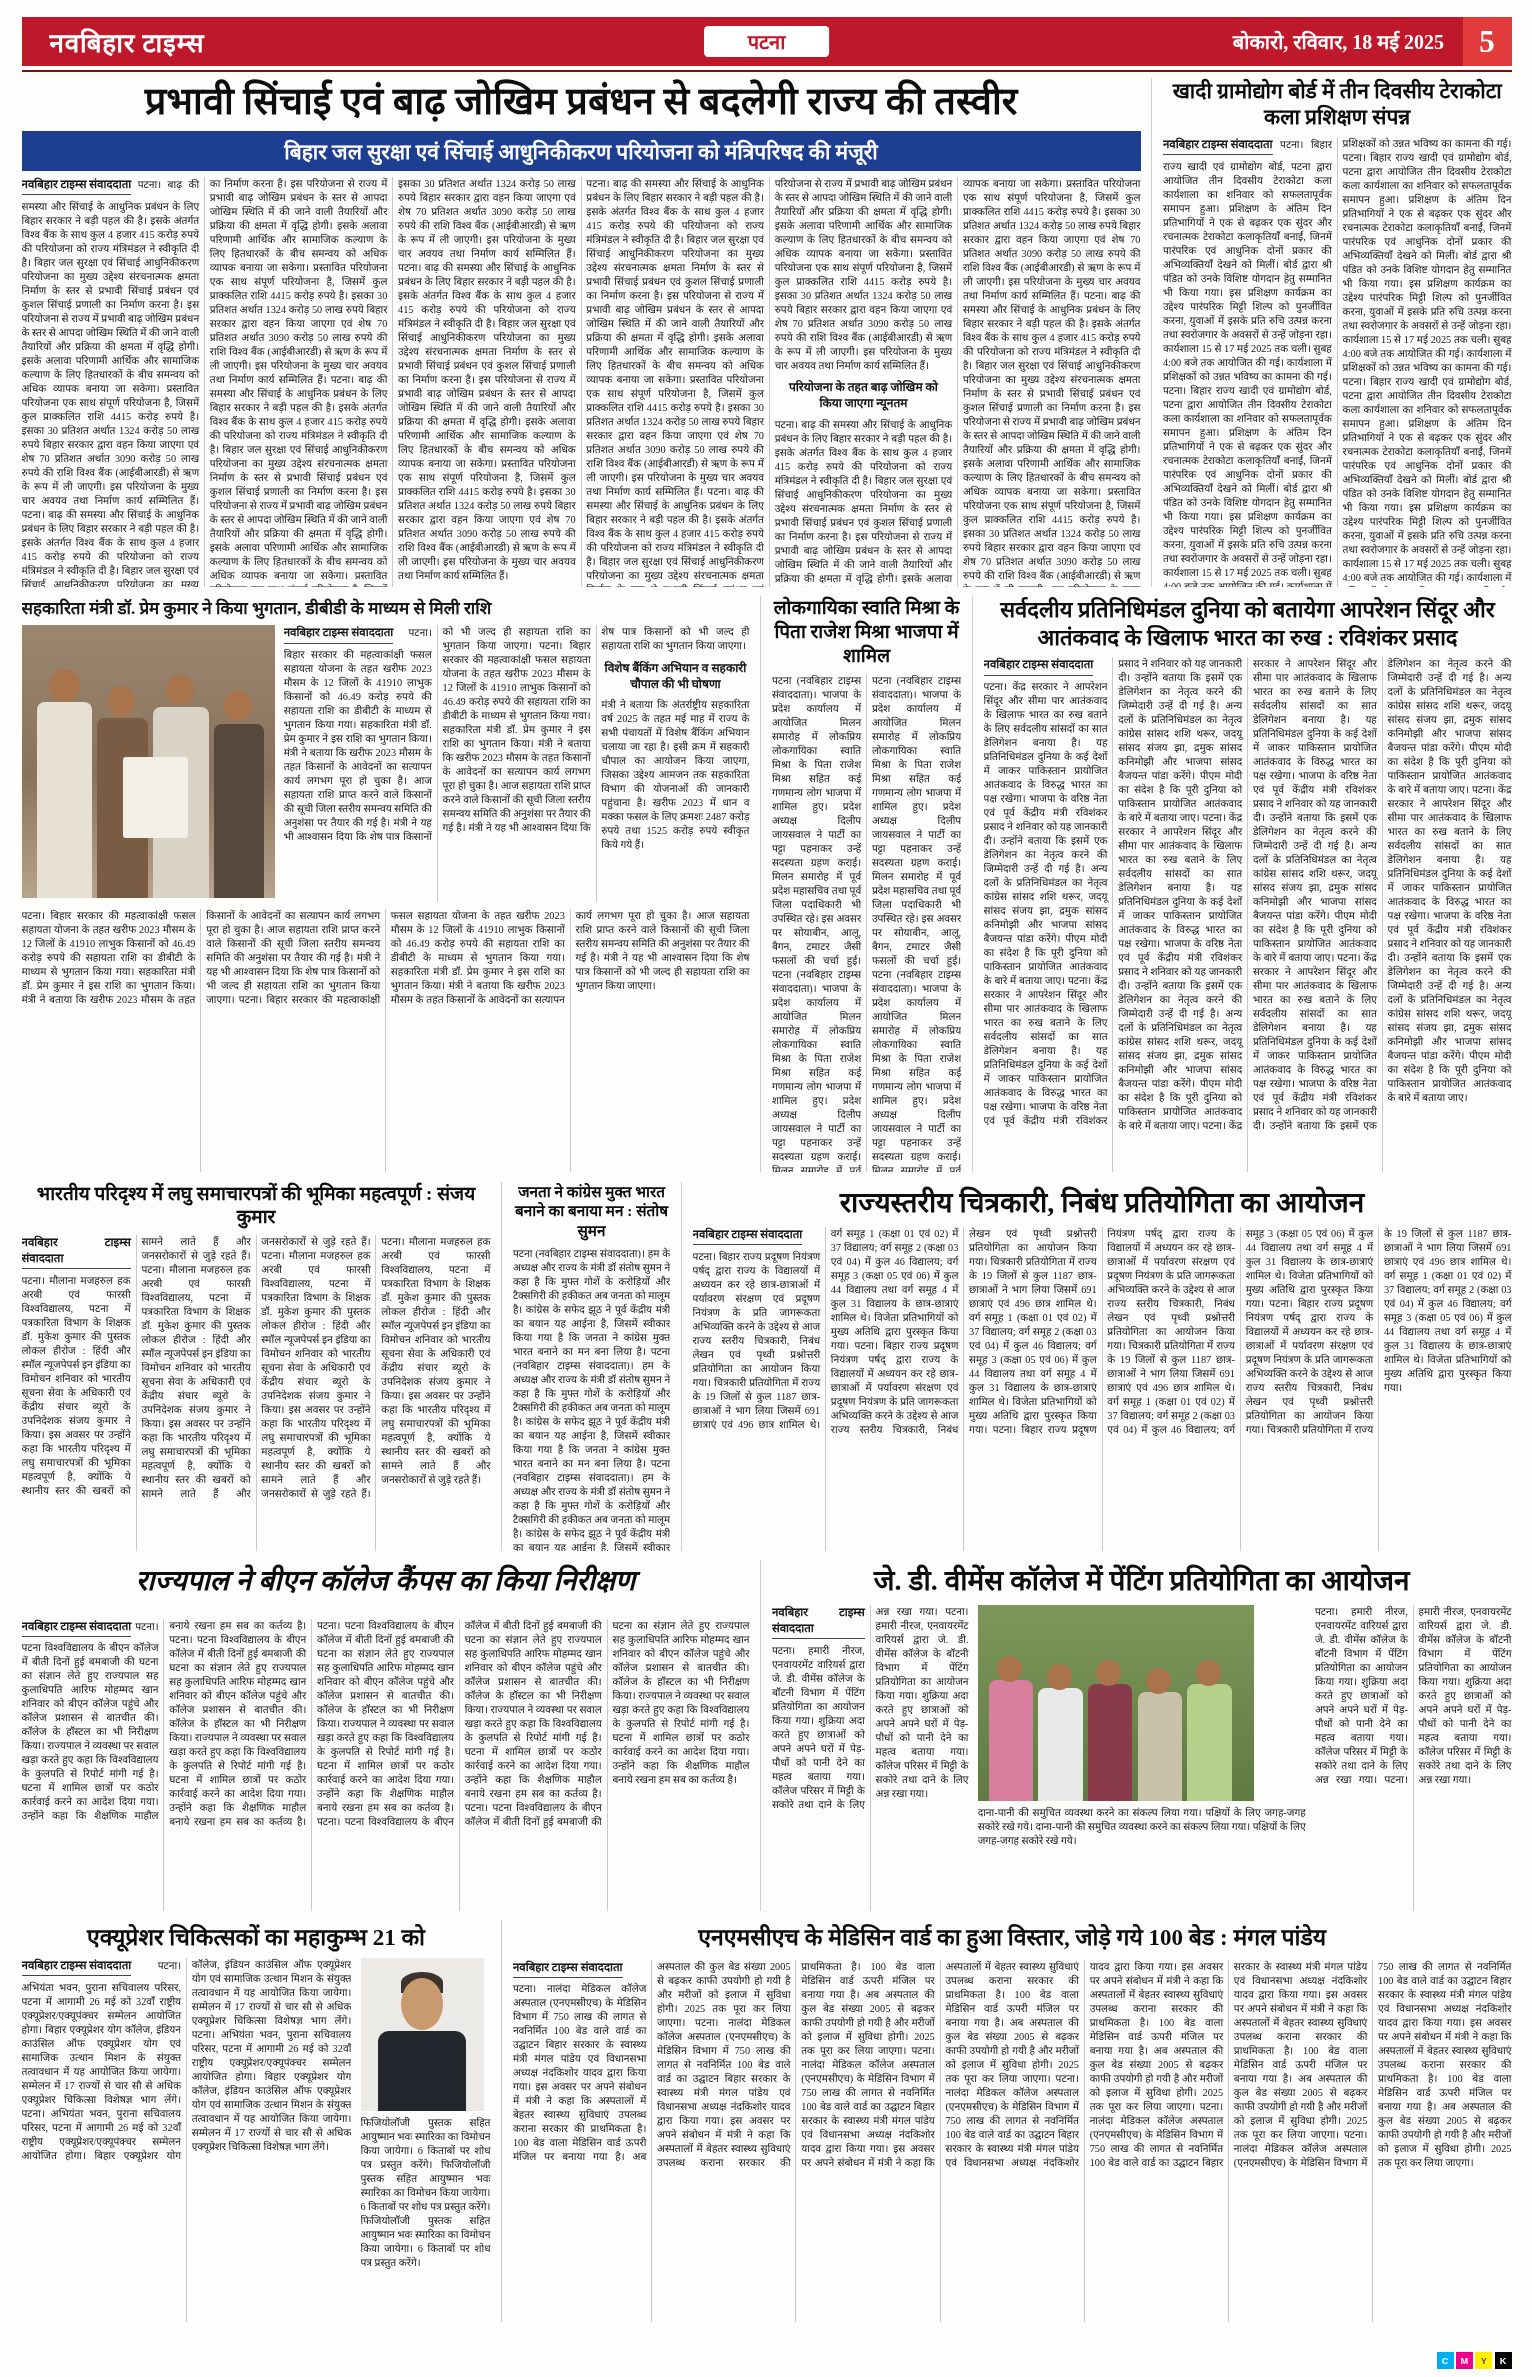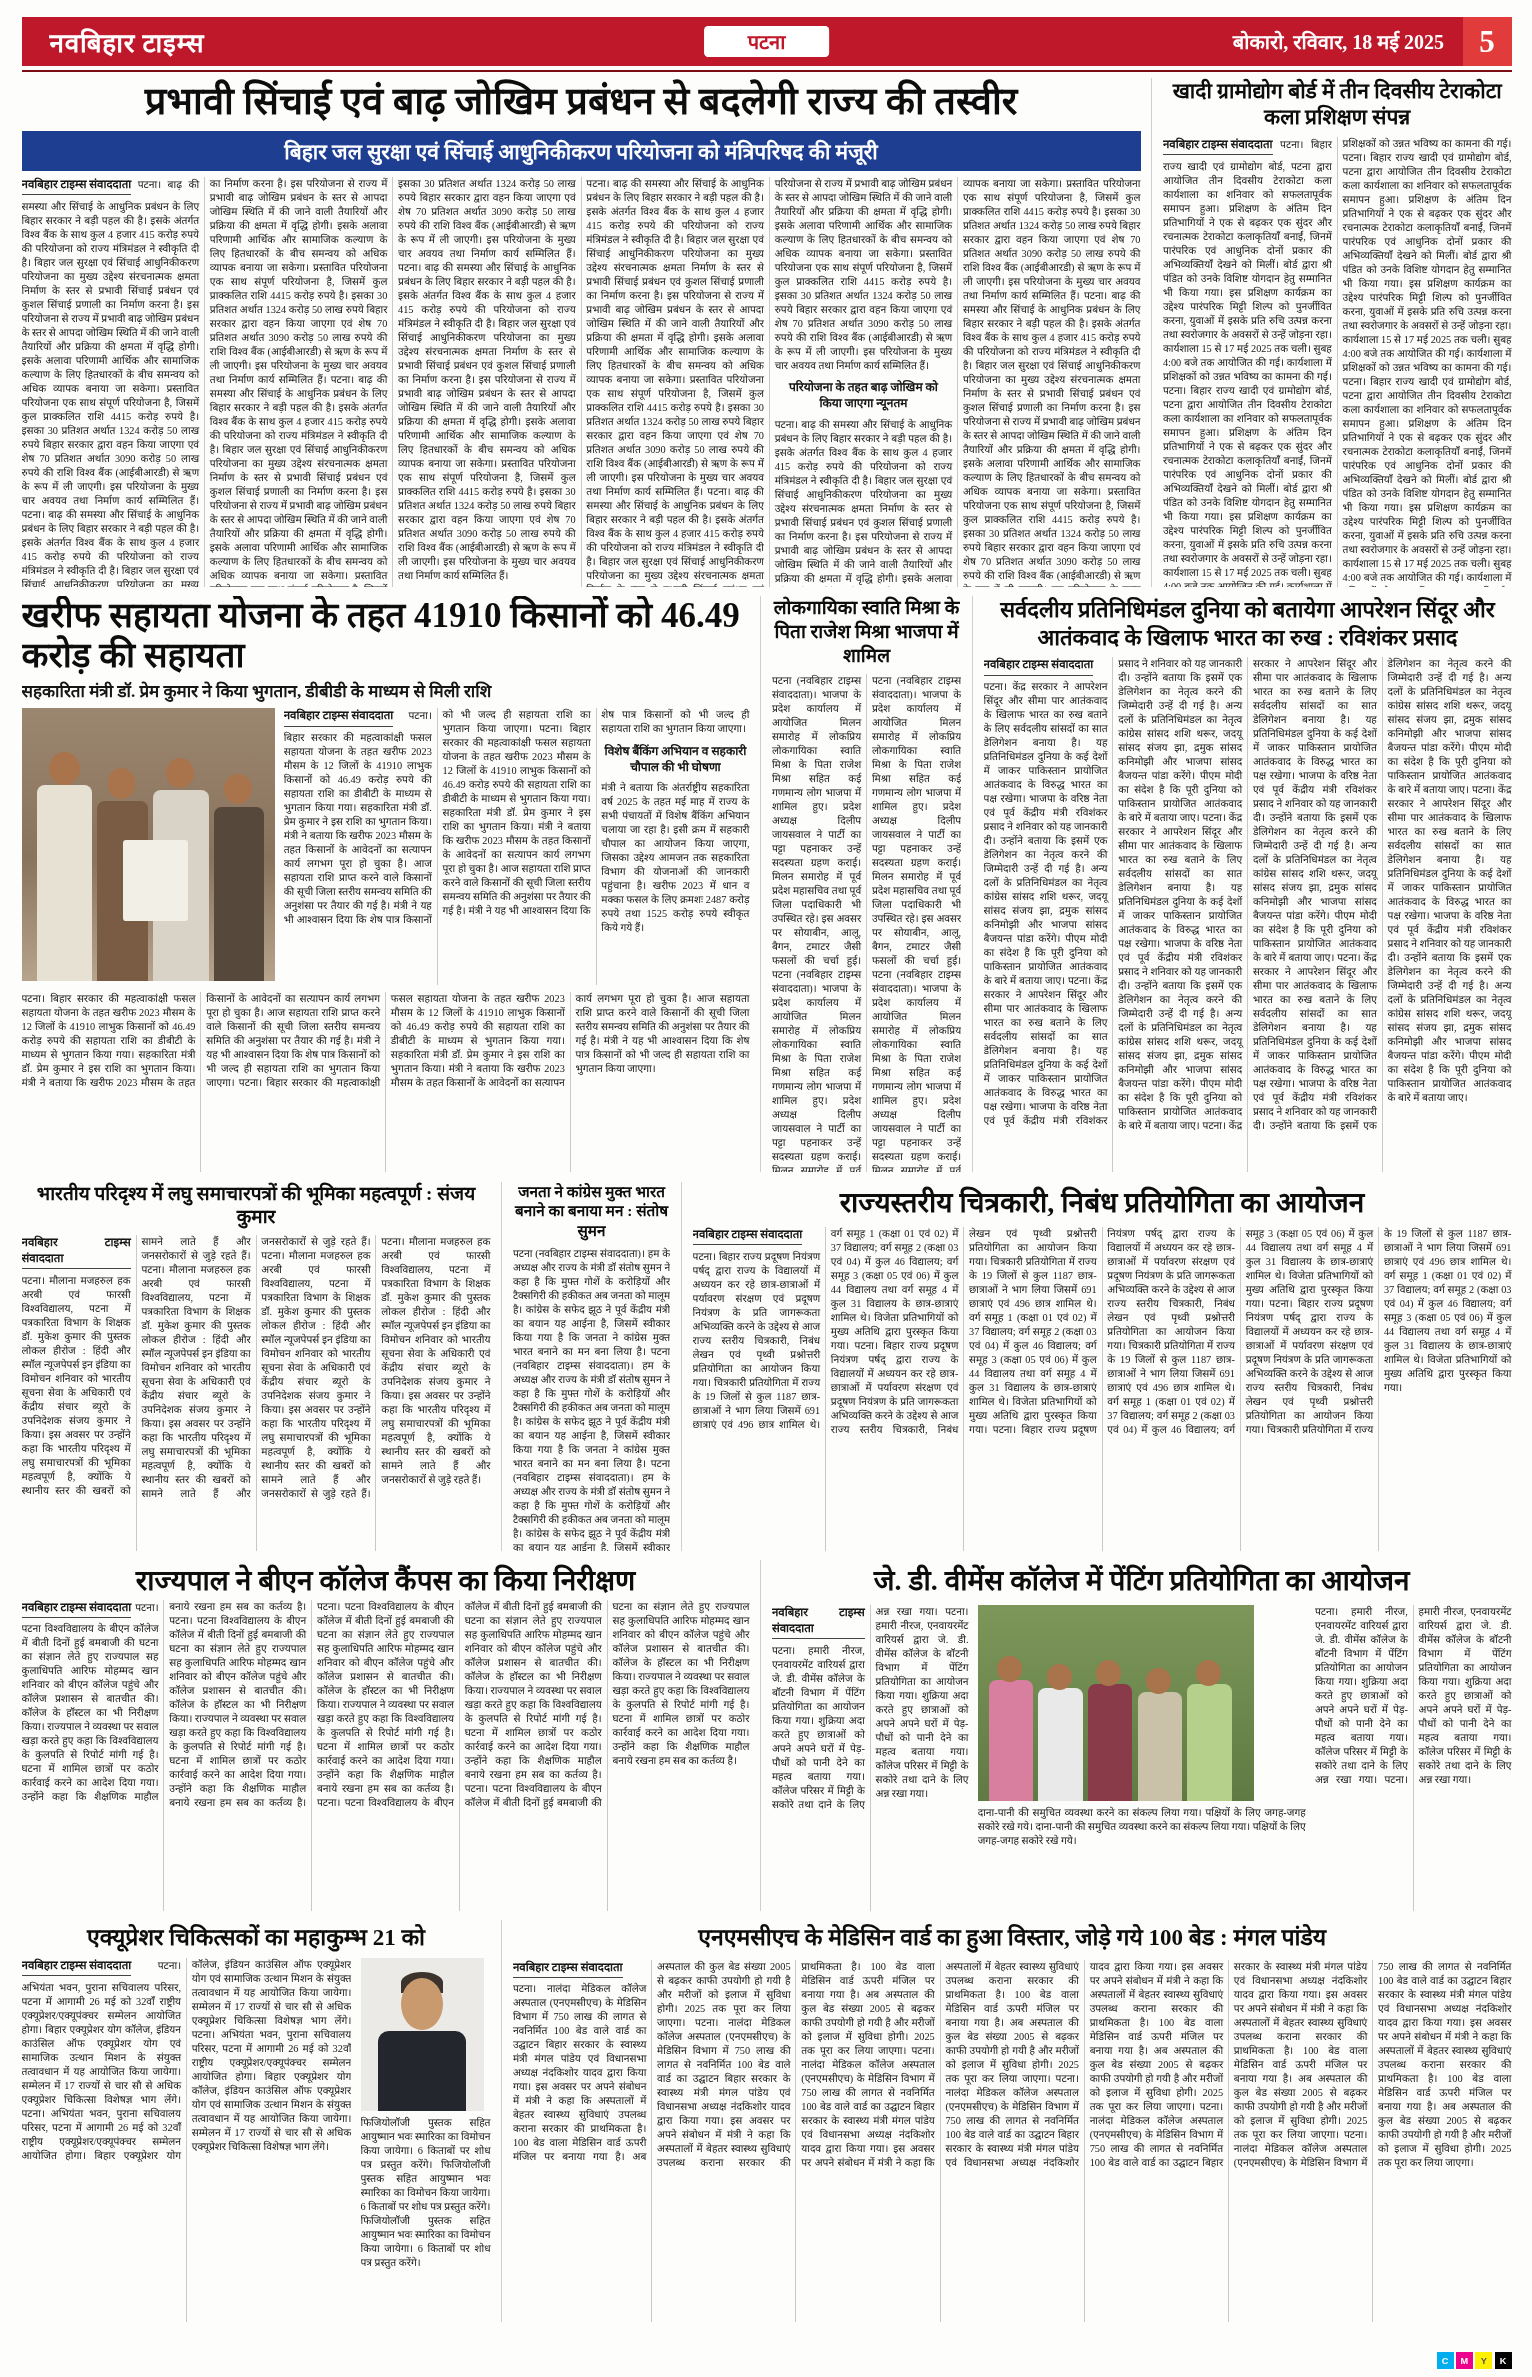--- a/index.html
+++ b/index.html
@@ -55,21 +55,21 @@
   .bandC{height:369px;}
   .sanjay{width:469px;display:flex;flex-direction:column;}
   .sanjay h3{font-size:19px;line-height:1.25;text-align:center;margin-bottom:6.1px;}
   .santosh{width:169px;display:flex;flex-direction:column;}
   .santosh h3{font-size:15.3px;line-height:1.3;text-align:center;margin-bottom:6.1px;}
   .chitra{flex:1;display:flex;flex-direction:column;}
   .chitra h3{font-size:28px;text-align:center;margin-bottom:7.7px;}
   
   .bandD{height:351px;}
   .rajyapal{width:728px;display:flex;flex-direction:column;}
-  .rajyapal h3{font-size:28px;text-align:center;margin-bottom:2px;}
+  .rajyapal h3{font-size:28px;text-align:center;margin-bottom:21px;font-style:italic;}
   .jd{flex:1;display:flex;flex-direction:column;}
   .jd h3{font-size:28px;text-align:center;margin-bottom:7.7px;}
   .jd-row{display:flex;gap:9.2px;flex:1;}
   .jd-row .side{flex:1;}
   .jd-mid{width:328px;flex:none;}
   .photo-jd{width:276px;height:196px;background:linear-gradient(180deg,#7d975a,#5f7a43);margin-bottom:4.6px;}
   
   .bandE{height:402px;}
   .acu{width:469px;display:flex;flex-direction:column;}
   .acu h3{font-size:23px;text-align:center;margin-bottom:6.1px;}
@@ -116,21 +116,20 @@
       <h3>खादी ग्रामोद्योग बोर्ड में तीन दिवसीय टेराकोटा कला प्रशिक्षण संपन्न</h3>
       <div class="body cols-2">
         <span class="byline">नवबिहार टाइम्स संवाददाता</span>
         <span>पटना। बिहार राज्य खादी एवं ग्रामोद्योग बोर्ड, पटना द्वारा आयोजित तीन दिवसीय टेराकोटा कला कार्यशाला का शनिवार को सफलतापूर्वक समापन हुआ। प्रशिक्षण के अंतिम दिन प्रतिभागियों ने एक से बढ़कर एक सुंदर और रचनात्मक टेराकोटा कलाकृतियाँ बनाईं, जिनमें पारंपरिक एवं आधुनिक दोनों प्रकार की अभिव्यक्तियाँ देखने को मिलीं। बोर्ड द्वारा श्री पंडित को उनके विशिष्ट योगदान हेतु सम्मानित भी किया गया। इस प्रशिक्षण कार्यक्रम का उद्देश्य पारंपरिक मिट्टी शिल्प को पुनर्जीवित करना, युवाओं में इसके प्रति रुचि उत्पन्न करना तथा स्वरोजगार के अवसरों से उन्हें जोड़ना रहा। कार्यशाला 15 से 17 मई 2025 तक चली। सुबह 4:00 बजे तक आयोजित की गई। कार्यशाला में प्रशिक्षकों को उन्नत भविष्य का कामना की गई। पटना। बिहार राज्य खादी एवं ग्रामोद्योग बोर्ड, पटना द्वारा आयोजित तीन दिवसीय टेराकोटा कला कार्यशाला का शनिवार को सफलतापूर्वक समापन हुआ। प्रशिक्षण के अंतिम दिन प्रतिभागियों ने एक से बढ़कर एक सुंदर और रचनात्मक टेराकोटा कलाकृतियाँ बनाईं, जिनमें पारंपरिक एवं आधुनिक दोनों प्रकार की अभिव्यक्तियाँ देखने को मिलीं। बोर्ड द्वारा श्री पंडित को उनके विशिष्ट योगदान हेतु सम्मानित भी किया गया। इस प्रशिक्षण कार्यक्रम का उद्देश्य पारंपरिक मिट्टी शिल्प को पुनर्जीवित करना, युवाओं में इसके प्रति रुचि उत्पन्न करना तथा स्वरोजगार के अवसरों से उन्हें जोड़ना रहा। कार्यशाला 15 से 17 मई 2025 तक चली। सुबह 4:00 बजे तक आयोजित की गई। कार्यशाला में प्रशिक्षकों को उन्नत भविष्य का कामना की गई। पटना। बिहार राज्य खादी एवं ग्रामोद्योग बोर्ड, पटना द्वारा आयोजित तीन दिवसीय टेराकोटा कला कार्यशाला का शनिवार को सफलतापूर्वक समापन हुआ। प्रशिक्षण के अंतिम दिन प्रतिभागियों ने एक से बढ़कर एक सुंदर और रचनात्मक टेराकोटा कलाकृतियाँ बनाईं, जिनमें पारंपरिक एवं आधुनिक दोनों प्रकार की अभिव्यक्तियाँ देखने को मिलीं। बोर्ड द्वारा श्री पंडित को उनके विशिष्ट योगदान हेतु सम्मानित भी किया गया। इस प्रशिक्षण कार्यक्रम का उद्देश्य पारंपरिक मिट्टी शिल्प को पुनर्जीवित करना, युवाओं में इसके प्रति रुचि उत्पन्न करना तथा स्वरोजगार के अवसरों से उन्हें जोड़ना रहा। कार्यशाला 15 से 17 मई 2025 तक चली। सुबह 4:00 बजे तक आयोजित की गई। कार्यशाला में प्रशिक्षकों को उन्नत भविष्य का कामना की गई। पटना। बिहार राज्य खादी एवं ग्रामोद्योग बोर्ड, पटना द्वारा आयोजित तीन दिवसीय टेराकोटा कला कार्यशाला का शनिवार को सफलतापूर्वक समापन हुआ। प्रशिक्षण के अंतिम दिन प्रतिभागियों ने एक से बढ़कर एक सुंदर और रचनात्मक टेराकोटा कलाकृतियाँ बनाईं, जिनमें पारंपरिक एवं आधुनिक दोनों प्रकार की अभिव्यक्तियाँ देखने को मिलीं। बोर्ड द्वारा श्री पंडित को उनके विशिष्ट योगदान हेतु सम्मानित भी किया गया। इस प्रशिक्षण कार्यक्रम का उद्देश्य पारंपरिक मिट्टी शिल्प को पुनर्जीवित करना, युवाओं में इसके प्रति रुचि उत्पन्न करना तथा स्वरोजगार के अवसरों से उन्हें जोड़ना रहा। कार्यशाला 15 से 17 मई 2025 तक चली। सुबह 4:00 बजे तक आयोजित की गई। कार्यशाला में प्रशिक्षकों को उन्नत भविष्य का कामना की गई।</span>
       </div>
     </div>
   </div>
 
   <div class="band bandB">
     <div class="kharif block">
-      <h2>खरीफ सहायता योजना के तहत 41910 किसानों को 46.49 करोड़ की सहायता</h2>
       <div class="subhead">सहकारिता मंत्री डॉ. प्रेम कुमार ने किया भुगतान, डीबीडी के माध्यम से मिली राशि</div>
       <div class="kharif-row">
         <div class="photo photo-feature">
           <div class="fig" style="left:6%;width:22%;height:72%;background:#e7e1d4;"></div>
           <div class="hd" style="left:11%;top:16%;width:12%;height:12%;"></div>
           <div class="fig" style="left:30%;width:20%;height:66%;background:#7a5b43;"></div>
           <div class="hd" style="left:34%;top:22%;width:11%;height:11%;"></div>
           <div class="fig" style="left:52%;width:22%;height:70%;background:#d8d3c6;"></div>
           <div class="hd" style="left:57%;top:18%;width:11%;height:11%;"></div>
           <div class="fig" style="left:76%;width:20%;height:64%;background:#56483a;"></div>

